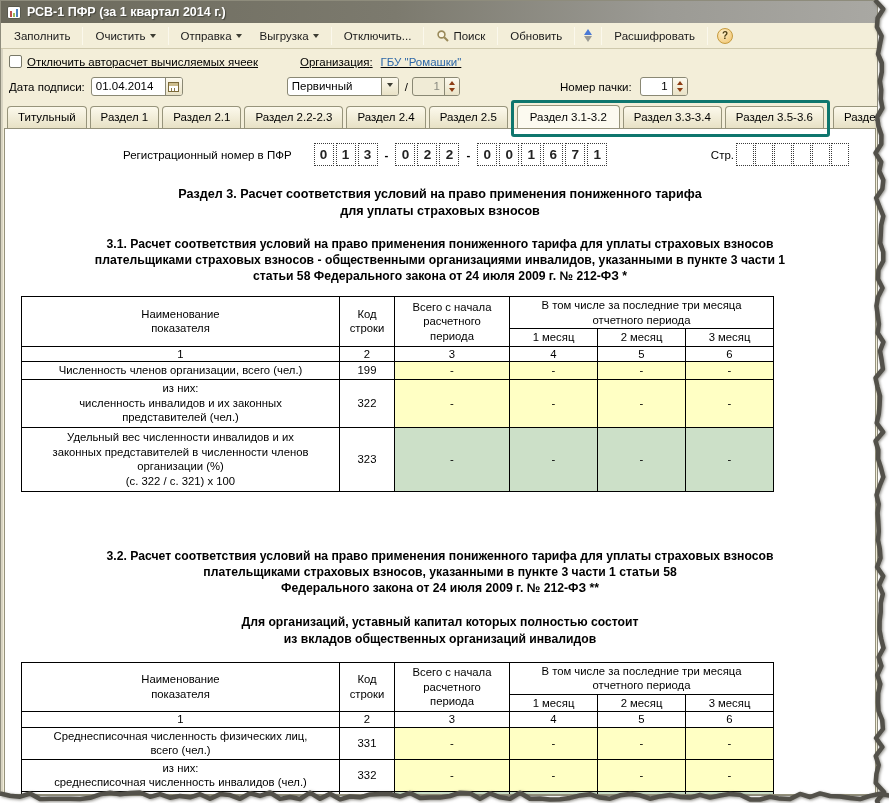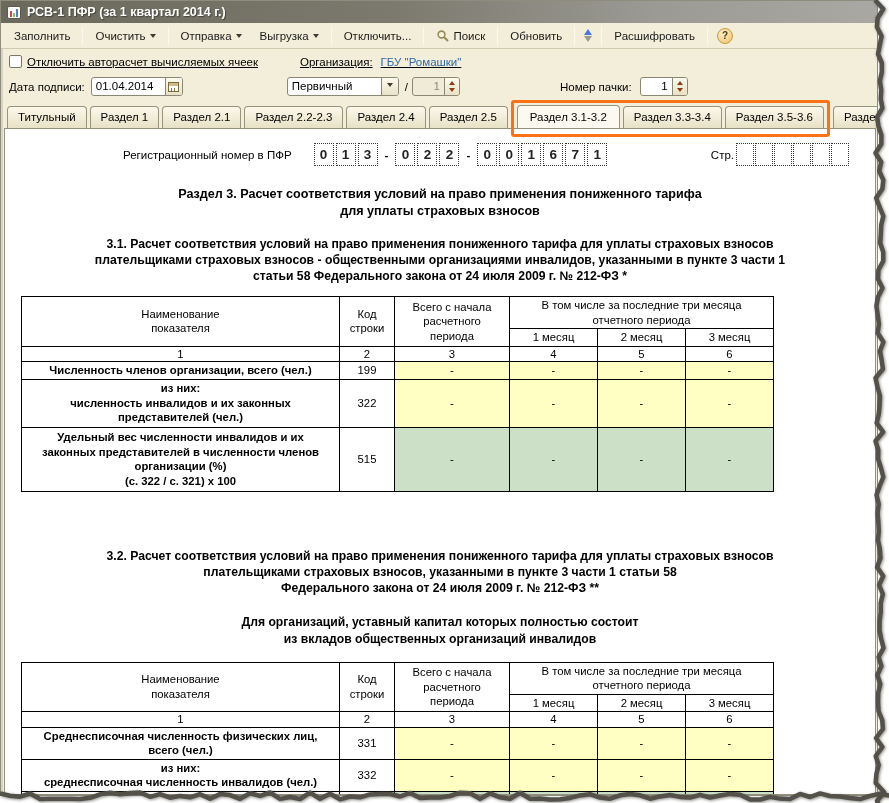--- a/index.html
+++ b/index.html
@@ -66,21 +66,21 @@
   .spin.disabled .txt { color:#8a8a80; }
   .batch-label { margin-left:100px; }
   .batch-spin { margin-left:8px; }
 
   
   .tabbar { height:29px; flex:0 0 29px; display:flex; align-items:flex-end; gap:3px; padding-left:6px;
             position:relative; z-index:4; }
   .tab { position:relative; border:1px solid #97947b; border-bottom:none; border-radius:4px 4px 0 0;
          padding:4px 10px 5px; font-size:11.5px; background:linear-gradient(#fcf9ec,#e7e1c5); white-space:nowrap; }
   .tab.active { background:#fcfaf0; padding:5px 12px 5px; z-index:6; }
-  .tab-highlight { display:flex; align-items:flex-end; gap:3px; border:3px solid #f97316; border-radius:3px;
+  .tab-highlight { display:flex; align-items:flex-end; gap:3px; border:3px solid #0f766e; border-radius:3px;
                    padding:2px 3px 6px; margin-bottom:-9px; position:relative; z-index:5; }
 
   
   .formpage { flex:1; background:#fff; border:1px solid #95927c; margin:0 1px 0 3px; overflow:hidden; position:relative;
               font-size:11.5px; }
   .pre { white-space:pre-line; }
 
   .regrow { display:flex; align-items:center; margin-top:14px; padding:0 26px 0 118px; }
   .reg-label { margin-right:22px; }
   .cells { display:flex; gap:2px; align-items:center; }
@@ -92,21 +92,21 @@
   .page-cell { width:18px; height:23px; border:1px dotted #3a3a3a; }
 
   .h-sec { margin-top:20px; text-align:center; font-weight:bold; font-size:12.6px; line-height:17px; }
   .h-sub { margin-top:16px; text-align:center; font-weight:bold; font-size:12.2px; line-height:16px; }
   .h-sub2 { margin-top:18px; text-align:center; font-weight:bold; font-size:12.2px; line-height:17px; }
   .gap32 { margin-top:56px; }
 
   table.rep { border-collapse:collapse; margin:12px 0 0 16px; table-layout:fixed; }
   table.rep td { border:1px solid #000; font-size:11.3px; line-height:14.5px; padding:1px 3px;
                  vertical-align:middle; text-align:center; }
-  td.namecol { text-align:left; padding-left:3px;font-weight:bold; }
+  td.namecol { text-align:left; padding-left:3px; }
   td.val { text-align:right; padding-right:3px; }
   td.y { background:#ffffc4; }
   td.g { background:#cce0c8; }
   tr.nums td { height:14px; padding:0 2px; }
 
   
   .tear { position:absolute; pointer-events:none; z-index:20; filter: drop-shadow(1px 1px 1.5px rgba(70,68,58,.6)); }
   #tear-right { right:0; top:0; width:18px; height:803px; }
   #tear-bottom { left:0; bottom:0; width:889px; height:13px; }
   .tear path { fill:none; stroke:#53514a; stroke-width:4.5; stroke-linejoin:round; }
@@ -328,21 +328,21 @@
           <td class="val y">-</td>
           <td class="val y">-</td>
           <td class="val y">-</td>
           <td class="val y">-</td>
         </tr>
         <tr style="height:64px">
           <td class="namecol pre">Удельный вес численности инвалидов и их
 законных представителей в численности членов
 организации (%)
 (с. 322 / с. 321) х 100</td>
-          <td>515</td>
+          <td>323</td>
           <td class="val g">-</td>
           <td class="val g">-</td>
           <td class="val g">-</td>
           <td class="val g">-</td>
         </tr>
       </tbody>
         </table>
 
       <div class="h-sub pre gap32">3.2. Расчет соответствия условий на право применения пониженного тарифа для уплаты страховых взносов
 плательщиками страховых взносов, указанными в пункте 3 части 1 статьи 58

